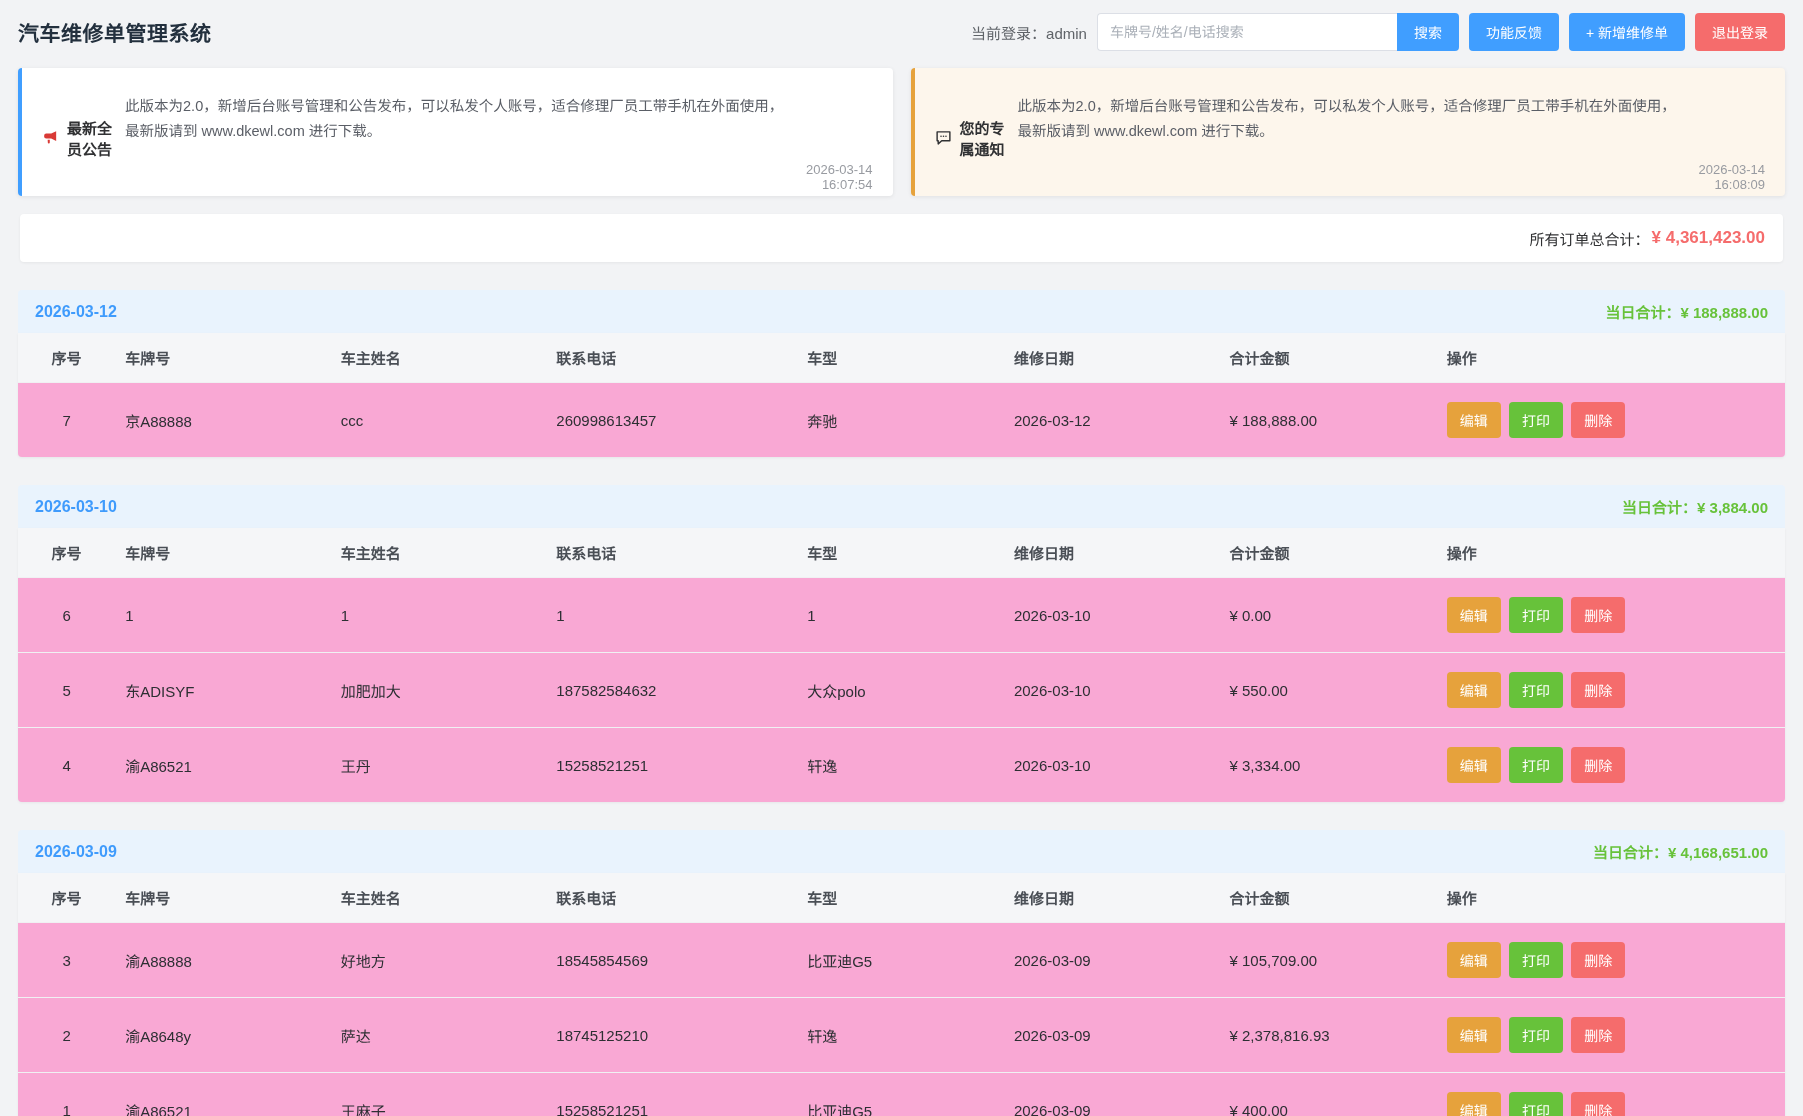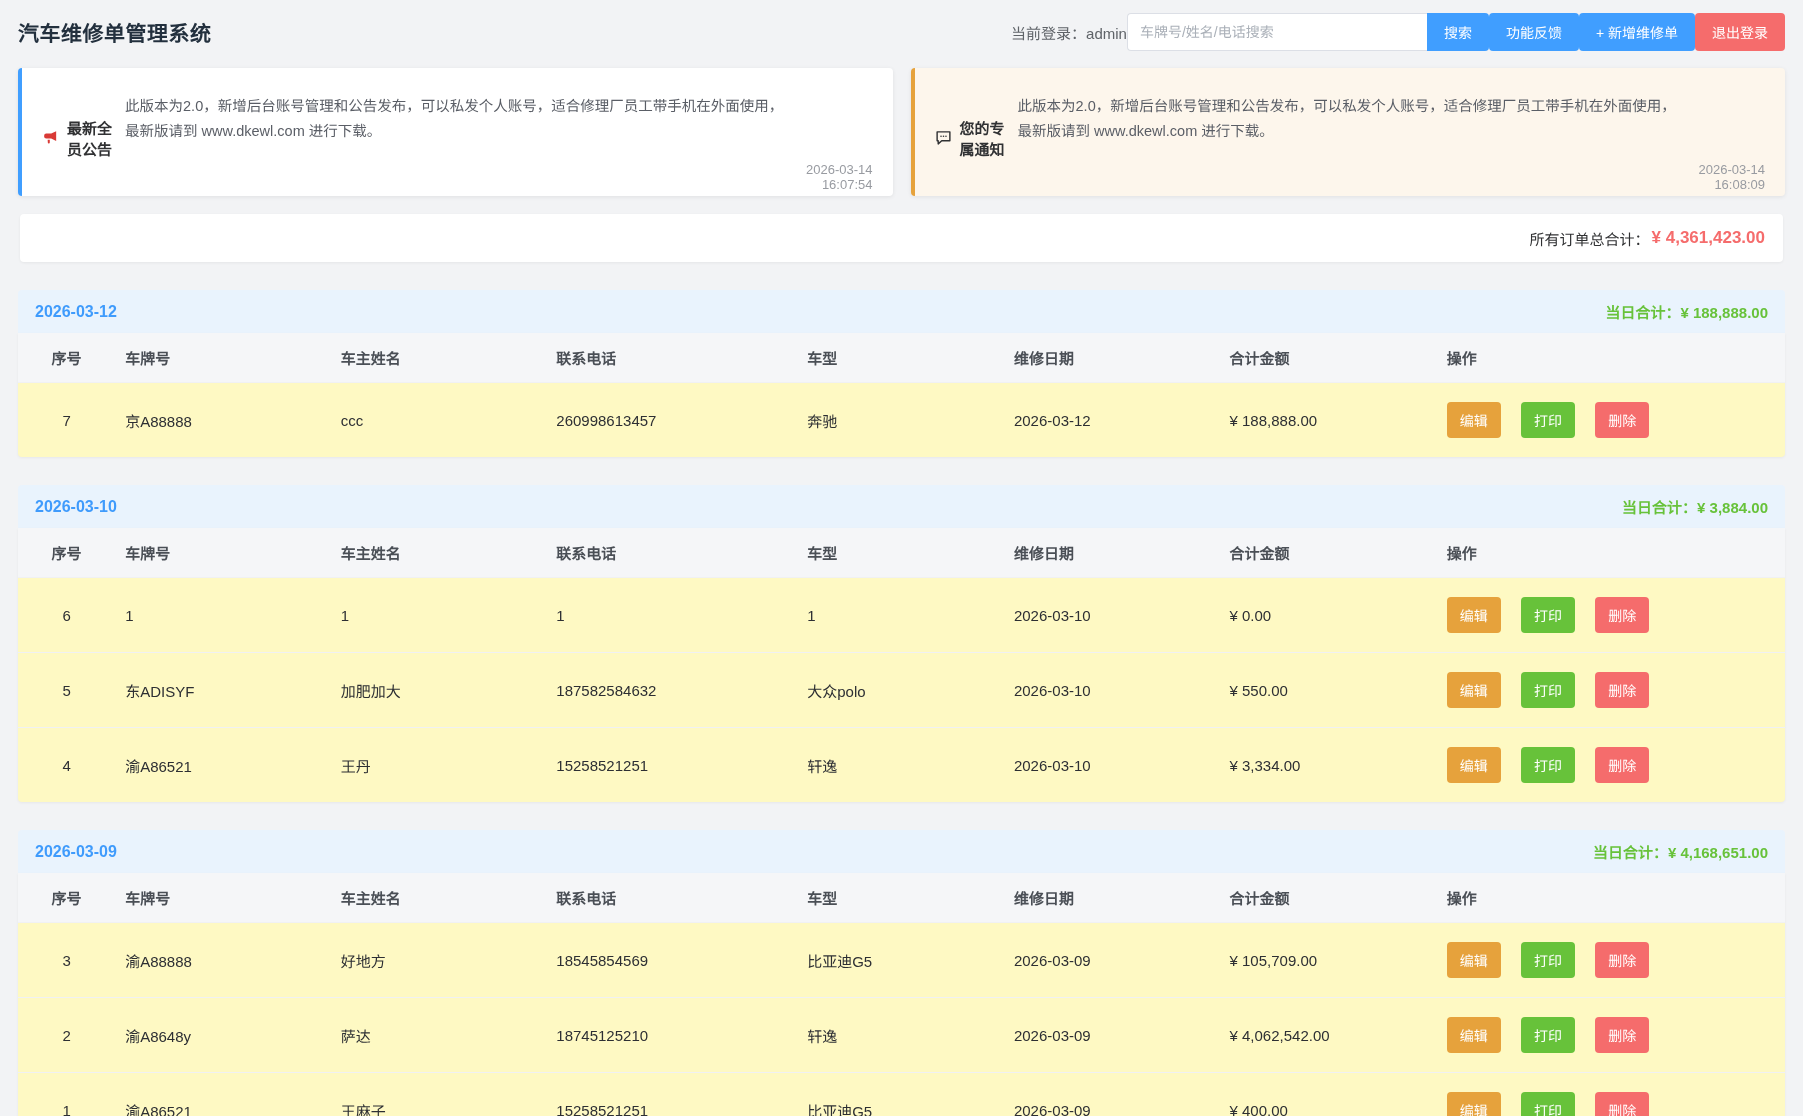--- a/index.html
+++ b/index.html
@@ -10,21 +10,21 @@
     color: #333;
     min-height: 1116px;
     font-size: 15px;
   }
   
   .app-header {
     display: flex; align-items: center; justify-content: space-between;
     padding: 13px 18px;
   }
   .page-title { font-size: 21px; font-weight: bold; color: #23303e; letter-spacing: .5px; }
-  .header-right { display: flex; align-items: center; gap: 0; }
+  .header-right { display: flex; align-items: center; gap: 10px; }
   .login-info { color: #5f6368; font-size: 15px; white-space: nowrap; }
   .search-group { display: flex; align-items: stretch; }
   .search-group input {
     width: 300px; height: 38px; border: 1px solid #dcdfe6; border-right: none;
     border-radius: 4px 0 0 4px; padding: 0 12px; font-size: 14px; outline: none;
     color: #333; background: #fff; font-family: inherit;
   }
   .search-group input::placeholder { color: #aab0b8; }
   .btn {
     height: 38px; border: none; border-radius: 4px; padding: 0 17px;
@@ -56,37 +56,37 @@
   .summary-amount { color: #f56c6c; font-weight: bold; font-size: 17px; margin-left: 2px; }
   
   .day-section { margin: 28px 18px 0; }
   .day-header {
     background: #e9f3fd; border-radius: 4px 4px 0 0;
     display: flex; align-items: center; justify-content: space-between;
     padding: 11px 17px;
   }
   .day-date { color: #3f9bfc; font-weight: bold; font-size: 16px; }
   .day-total { color: #67c23a; font-weight: bold; font-size: 15px; }
-  .table-card { background: #fef9c3; border-radius: 0 0 4px 4px; box-shadow: 0 1px 3px rgba(0,0,0,.05); overflow: hidden; }
+  .table-card { background: #f9a8d4; border-radius: 0 0 4px 4px; box-shadow: 0 1px 3px rgba(0,0,0,.05); overflow: hidden; }
   table { width: 100%; border-collapse: collapse; font-size: 15px; }
   thead th {
     background: #f5f6f8; text-align: left; font-weight: 600; color: #4a4f56;
     padding: 14px 10px;
   }
   tbody td { padding: 19px 10px; border-top: 1px solid #f0f1f3; color: #2d2f33; }
   .c-seq   { width: 5.5%;  text-align: center; }
   .c-plate { width: 12.2%; }
   .c-owner { width: 12.2%; }
   .c-phone { width: 14.2%; }
   .c-model { width: 11.7%; }
   .c-date  { width: 12.2%; }
   .c-amount{ width: 12.3%; }
   .abtn {
     border: none; color: #fff; border-radius: 4px; padding: 8px 13px;
-    font-size: 14px; margin-right: 16px; cursor: pointer; font-family: inherit;
+    font-size: 14px; margin-right: 4px; cursor: pointer; font-family: inherit;
   }
   .abtn-edit  { background: #e6a23c; }
   .abtn-print { background: #67c23a; }
   .abtn-del   { background: #f56c6c; }
 </style>
 </head>
 <body>
 
 <header class="app-header">
   <h1 class="page-title">汽车维修单管理系统</h1>
@@ -279,21 +279,21 @@
     </td>
   </tr>
 
   <tr>
     <td class="c-seq">2</td>
     <td class="c-plate">渝A8648y</td>
     <td class="c-owner">萨达</td>
     <td class="c-phone">18745125210</td>
     <td class="c-model">轩逸</td>
     <td class="c-date">2026-03-09</td>
-    <td class="c-amount">¥ 4,062,542.00</td>
+    <td class="c-amount">¥ 2,378,816.93</td>
     <td class="c-actions">
       <button class="abtn abtn-edit">编辑</button>
       <button class="abtn abtn-print">打印</button>
       <button class="abtn abtn-del">删除</button>
     </td>
   </tr>
 
   <tr>
     <td class="c-seq">1</td>
     <td class="c-plate">渝A86521</td>

